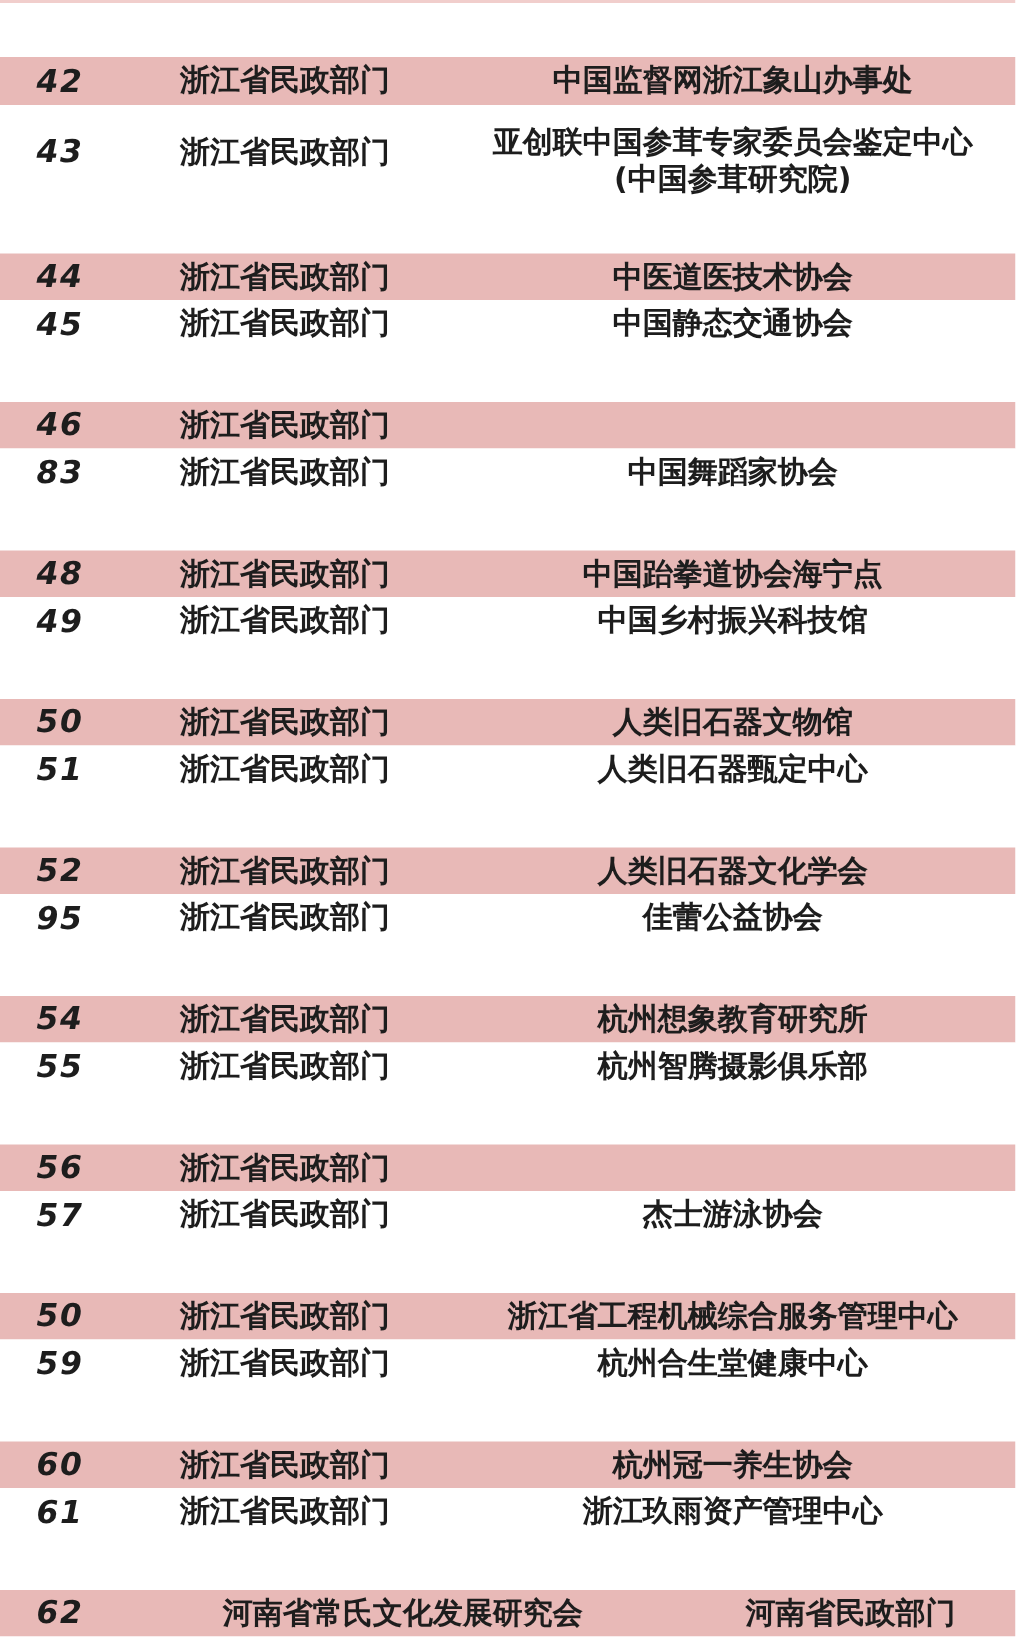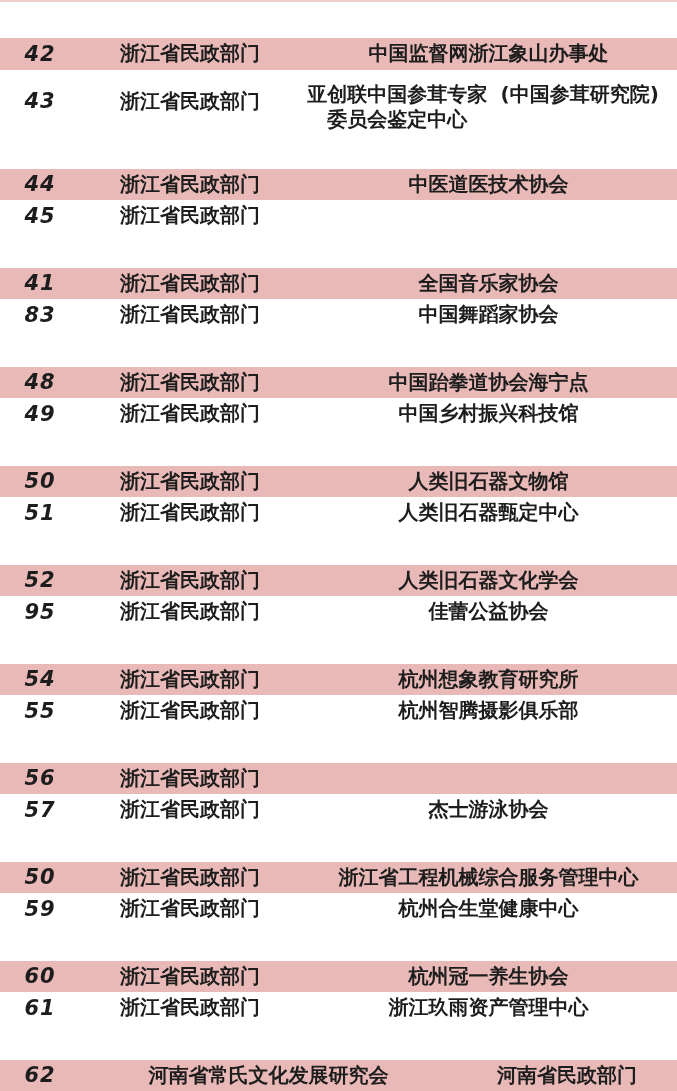--- a/index.html
+++ b/index.html
@@ -48,21 +48,21 @@
     width: 220px;
     flex: 0 0 220px;
   }
   .cell-org {
     flex: 1 1 auto;
     padding: 0 6px;
   }
   .row.double .cell-org {
     align-self: stretch;
     display: flex;
-    flex-direction: row;
+    flex-direction: column;
     justify-content: space-between;
     padding: 12px 6px;
     box-sizing: border-box;
   }
   .org-line { width: 100%; }
 </style>
 </head>
 <body>
 
 <div class="table" id="org-table">
@@ -80,25 +80,25 @@
       </div>
     </div>
     <div class="row pink">
       <div class="cell cell-no">44</div>
       <div class="cell cell-dept">浙江省民政部门</div>
       <div class="cell cell-org">中医道医技术协会</div>
     </div>
     <div class="row white">
       <div class="cell cell-no">45</div>
       <div class="cell cell-dept">浙江省民政部门</div>
+      <div class="cell cell-org">中国静态交通协会</div>
     </div>
     <div class="row pink">
-      <div class="cell cell-no">41</div>
+      <div class="cell cell-no">46</div>
       <div class="cell cell-dept">浙江省民政部门</div>
-      <div class="cell cell-org">全国音乐家协会</div>
     </div>
     <div class="row white">
       <div class="cell cell-no">83</div>
       <div class="cell cell-dept">浙江省民政部门</div>
       <div class="cell cell-org">中国舞蹈家协会</div>
     </div>
     <div class="row pink">
       <div class="cell cell-no">48</div>
       <div class="cell cell-dept">浙江省民政部门</div>
       <div class="cell cell-org">中国跆拳道协会海宁点</div>

